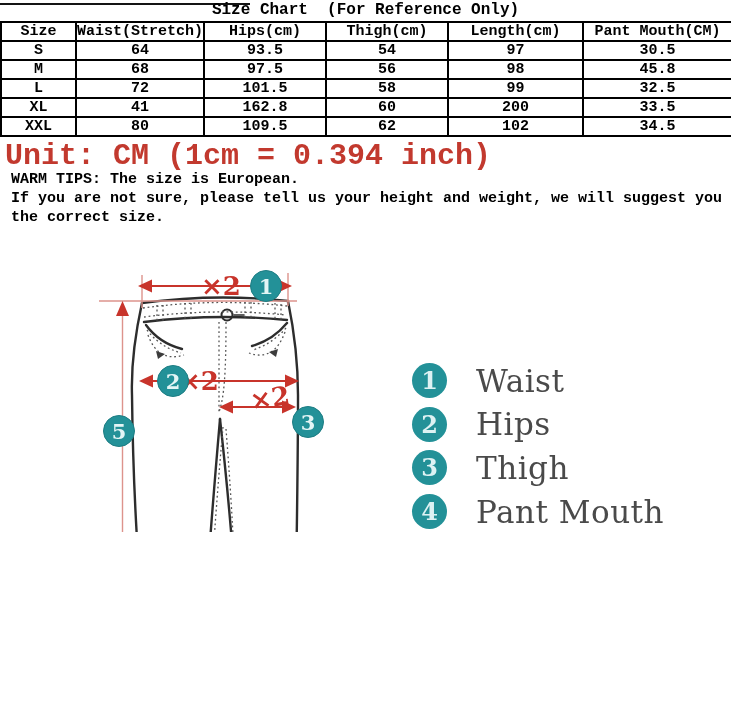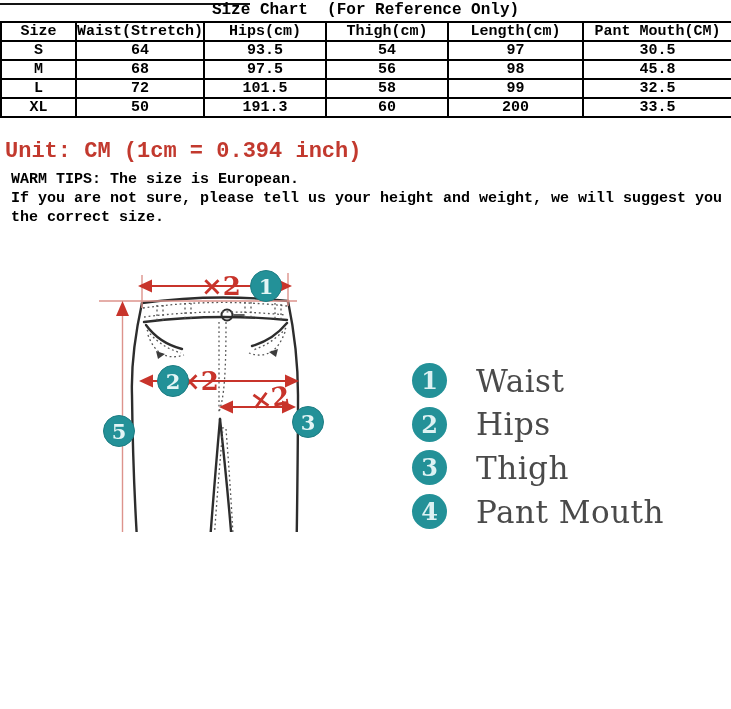--- a/index.html
+++ b/index.html
@@ -20,21 +20,21 @@
   }
   .size-table th, .size-table td {
     border:2px solid #000; padding:0; height:17px; line-height:17px;
     font-size:15px; font-weight:bold; text-align:center; color:#000;
     font-family:"Liberation Mono", monospace; overflow:hidden;margin-top:17px;
   }
 
   
   .unit-note {
     position:absolute; top:139px; left:5px;
-    font-size:22px; font-weight:bold; color:#c2392e; white-space:nowrap;
+    font-size:30px; font-weight:bold; color:#c2392e; white-space:nowrap;
   }
   .tips { position:absolute; top:170px; left:11px; width:729px;
     font-size:15px; font-weight:bold; color:#000; line-height:19px; }
   .tips p { margin:0; }
 
   
   svg.diagram { position:absolute; left:0; top:265px; }
   .outline   { stroke:#2d2d2d; stroke-width:2.4; fill:none; stroke-linecap:round; }
   .stitch    { stroke:#565656; stroke-width:1.3; fill:none; stroke-dasharray:1.8 2.8; }
   .redline   { stroke:#c8342b; stroke-width:2.2; fill:none; }
@@ -117,25 +117,33 @@
       <tr>
         <td>L</td>
         <td>72</td>
         <td>101.5</td>
         <td>58</td>
         <td>99</td>
         <td>32.5</td>
       </tr>
       <tr>
         <td>XL</td>
-        <td>50</td>
-        <td>191.3</td>
+        <td>41</td>
+        <td>162.8</td>
         <td>60</td>
         <td>200</td>
         <td>33.5</td>
+      </tr>
+      <tr>
+        <td>XXL</td>
+        <td>80</td>
+        <td>109.5</td>
+        <td>62</td>
+        <td>102</td>
+        <td>34.5</td>
       </tr>
     </tbody>
   </table>
 
   <div class="unit-note">Unit: CM (1cm = 0.394 inch)</div>
 
   <div class="tips">
     <p>WARM TIPS: The size is European.</p>
     <p>If you are not sure, please tell us your height and weight, we will suggest you the correct size.</p>
   </div>

